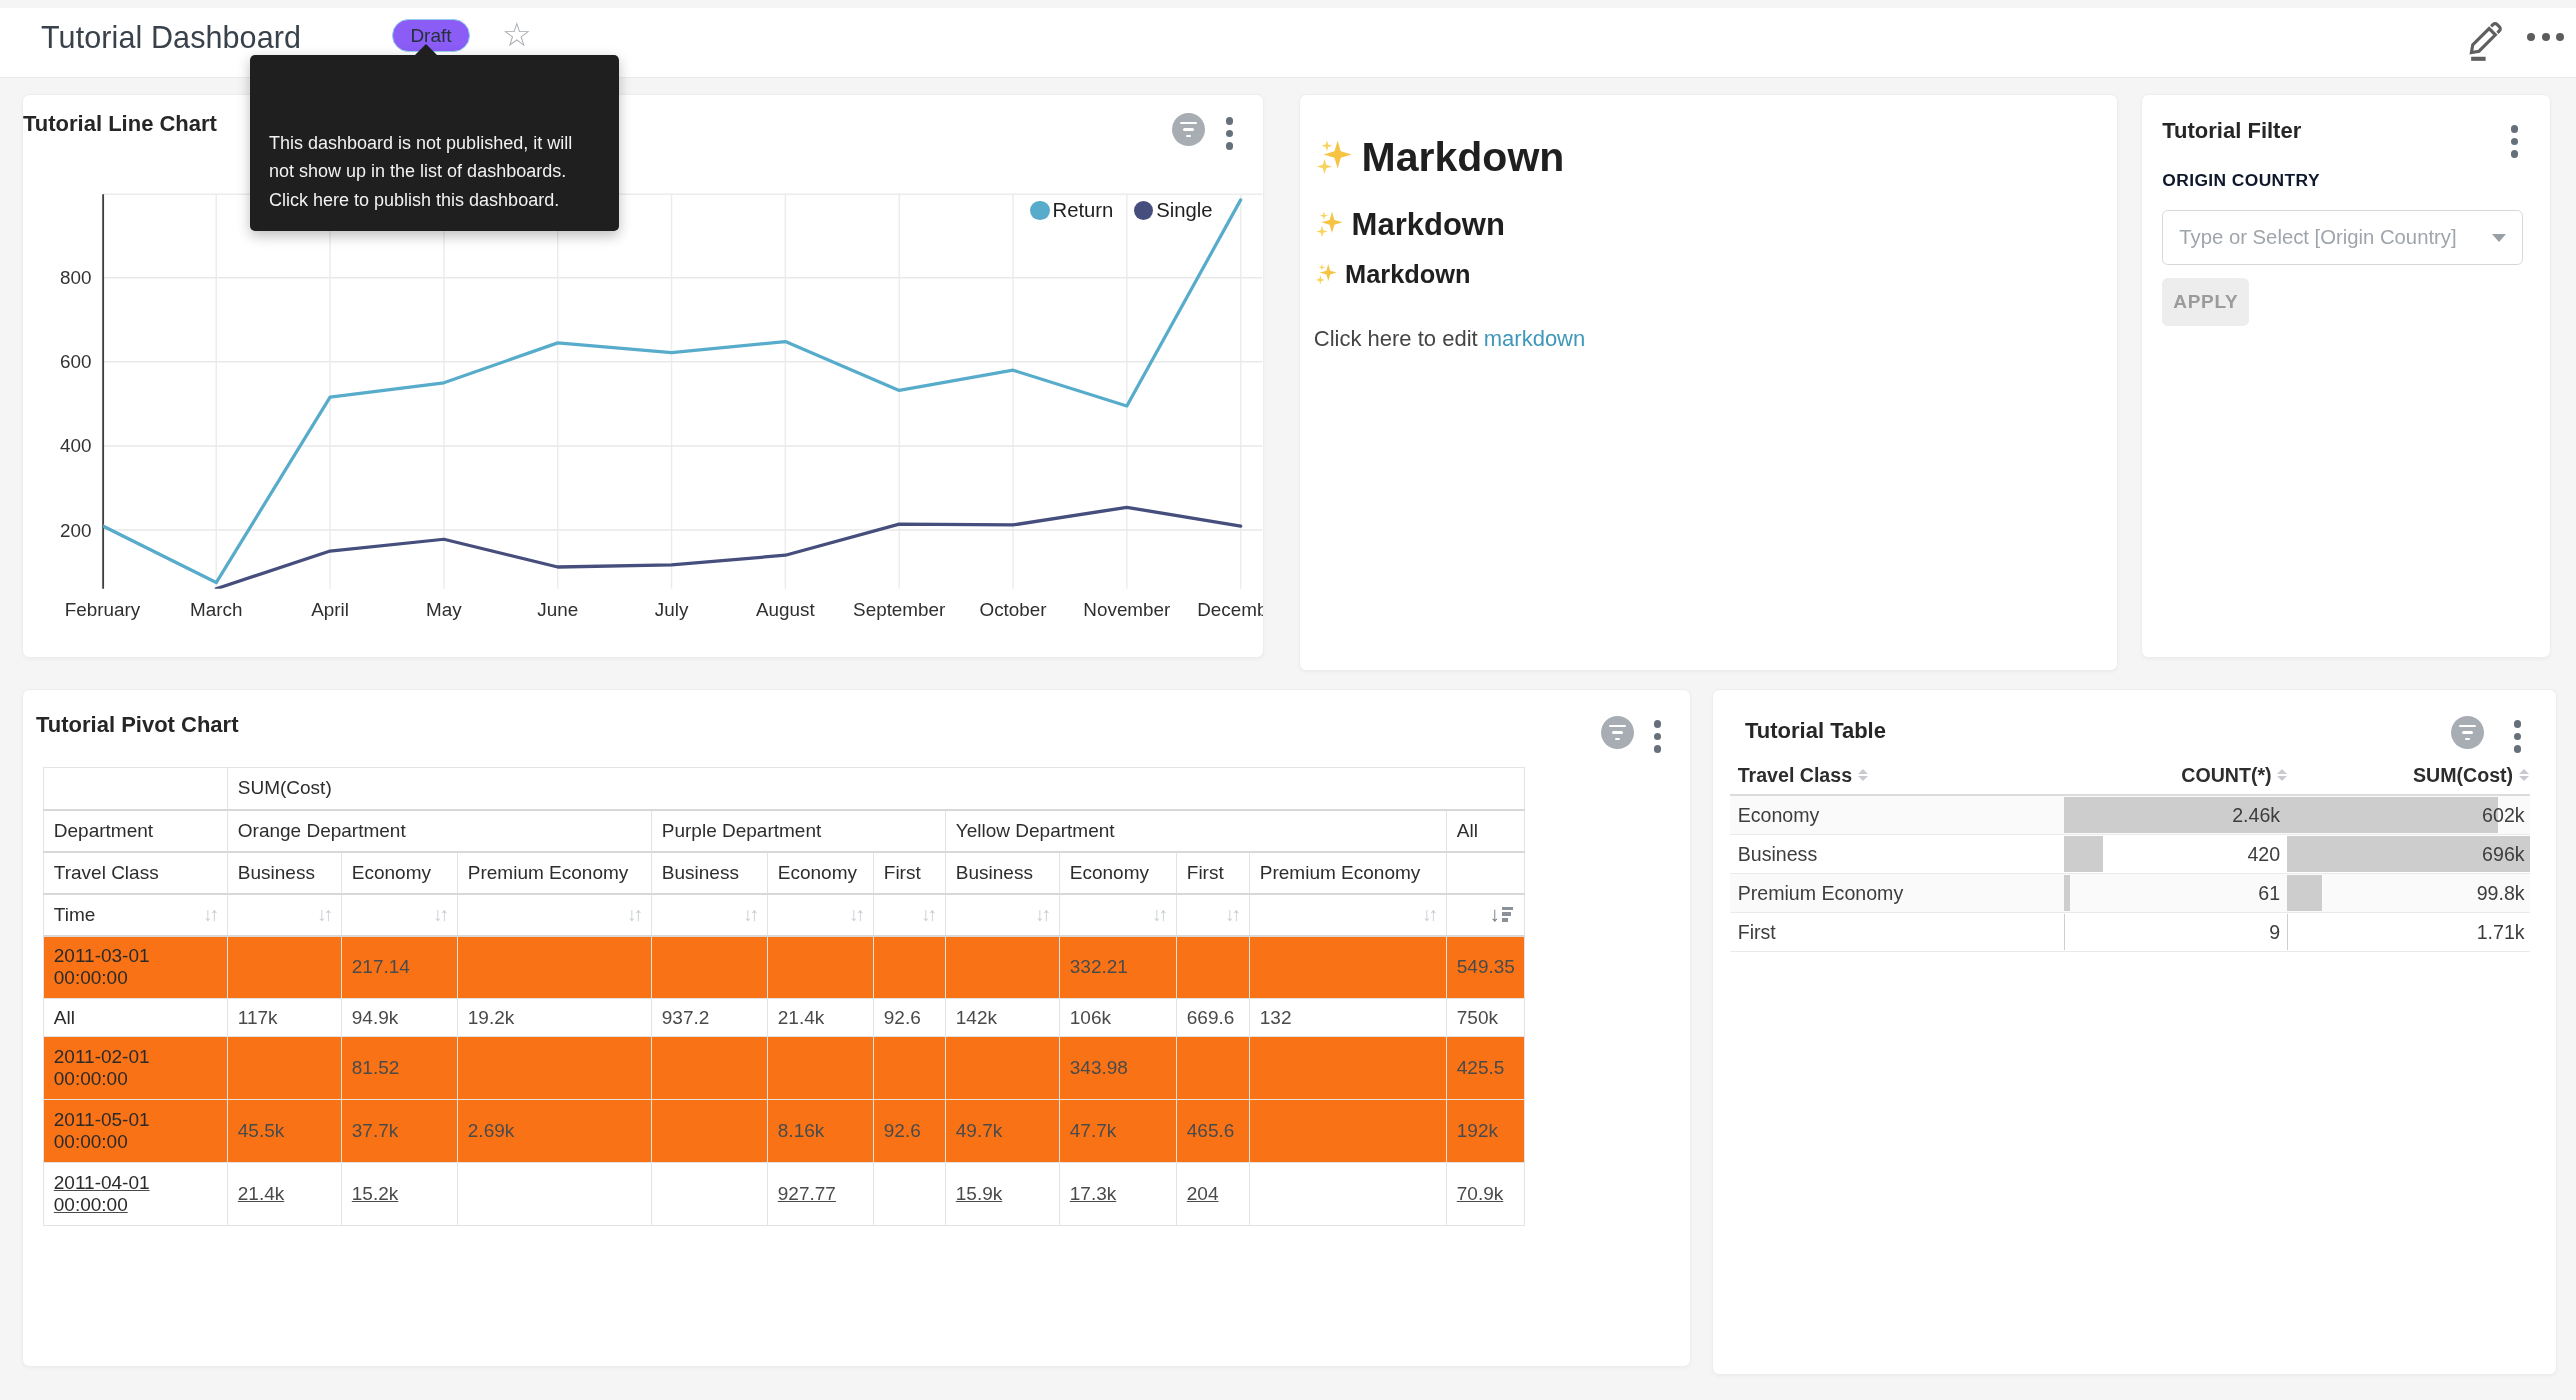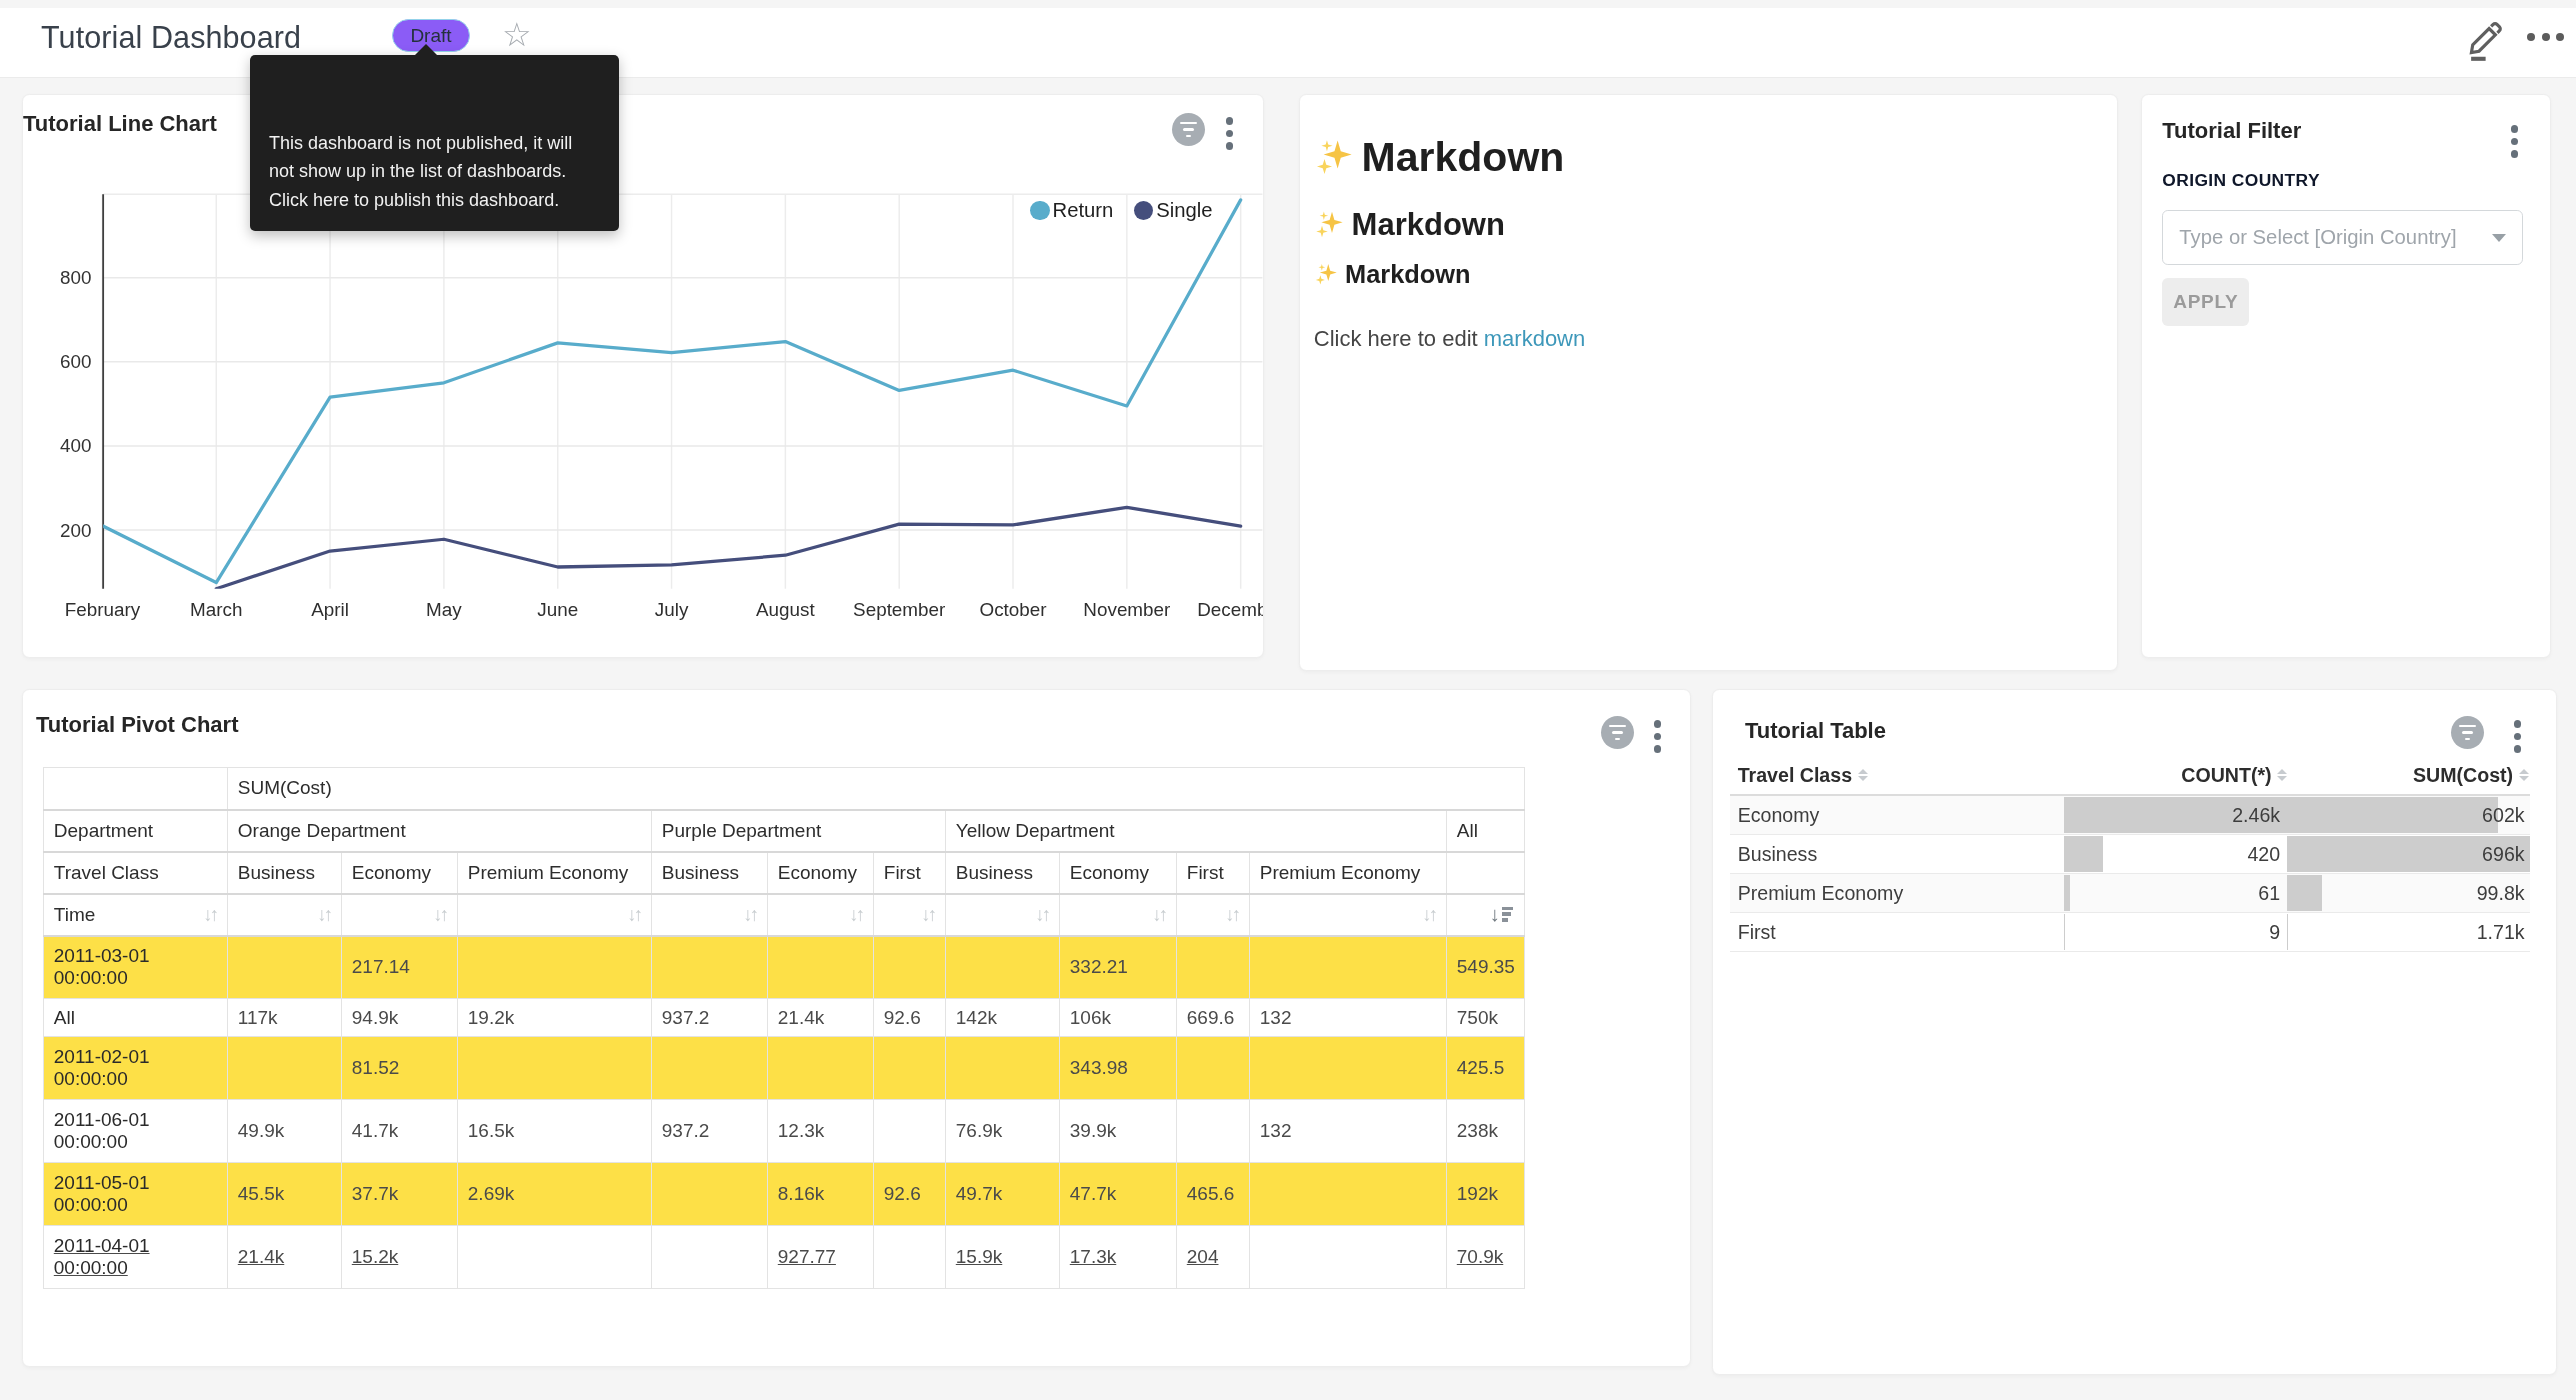--- a/index.html
+++ b/index.html
@@ -61,21 +61,21 @@
   #pivot-card .card-title { left:13px; top:22px; }
   #pivot-card .fbadge { left:1578px; top:26px; }
   #pivot-card .kebab { left:1628px; top:27.6px; }
   #pivot-table-container { position:absolute; left:19.6px; top:77px; }
   table.pivot { border-collapse:collapse; table-layout:fixed; width:1480px; font-size:19px; color:#4a4a4a; }
   table.pivot th, table.pivot td { border:0.7px solid #e3e3e3; padding:5.8px 10.2px; text-align:left; font-weight:400; vertical-align:middle; overflow:hidden; }
   table.pivot thead th { color:#2d2d2d; border-bottom:2.9px solid #d8d8d8; background:#fff; }
   table.pivot thead tr { height:42px; }
   table.pivot tbody td { color:#4a4a4a; }
   table.pivot tbody td.rowhead { color:#2a2a2a; }
-  table.pivot tbody tr.stripe { background:#fde047;margin-left:21px; }
+  table.pivot tbody tr.stripe { background:#f97316;margin-left:21px; }
   .sortwrap { display:flex; align-items:center; justify-content:space-between; gap:4.4px; }
   .sort-idle { color:#c9ced1; font-size:19px; letter-spacing:-2.9px; cursor:pointer; flex:0 0 auto; }
   .sort-active { display:flex; align-items:flex-start; gap:2.2px; cursor:pointer; flex:0 0 auto; }
   .sort-active .arr { color:#6e777e; font-size:20.3px; line-height:20.3px; font-weight:700; }
   .sort-active .bars { display:flex; flex-direction:column; gap:2.2px; margin-top:2.2px; }
   .sort-active .bars i { display:block; height:3.6px; background:#8a9199; }
   .sort-active .bars i:nth-child(1){ width:11.6px; } .sort-active .bars i:nth-child(2){ width:8.7px; } .sort-active .bars i:nth-child(3){ width:5.8px; }
 
   
   #table-card { left:1712px; top:689px; width:845px; height:686px; }
@@ -411,34 +411,20 @@
               <td></td>
               <td></td>
               <td></td>
               <td></td>
               <td></td>
               <td>343.98</td>
               <td></td>
               <td></td>
               <td>425.5</td>
             </tr>
-            <tr style="height: 63px;">
-              <td class="rowhead">2011-06-01 00:00:00</td>
-              <td>49.9k</td>
-              <td>41.7k</td>
-              <td>16.5k</td>
-              <td>937.2</td>
-              <td>12.3k</td>
-              <td></td>
-              <td>76.9k</td>
-              <td>39.9k</td>
-              <td></td>
-              <td>132</td>
-              <td>238k</td>
-            </tr>
             <tr class="stripe" style="height: 63px;">
               <td class="rowhead">2011-05-01 00:00:00</td>
               <td>45.5k</td>
               <td>37.7k</td>
               <td>2.69k</td>
               <td></td>
               <td>8.16k</td>
               <td>92.6</td>
               <td>49.7k</td>
               <td>47.7k</td>

